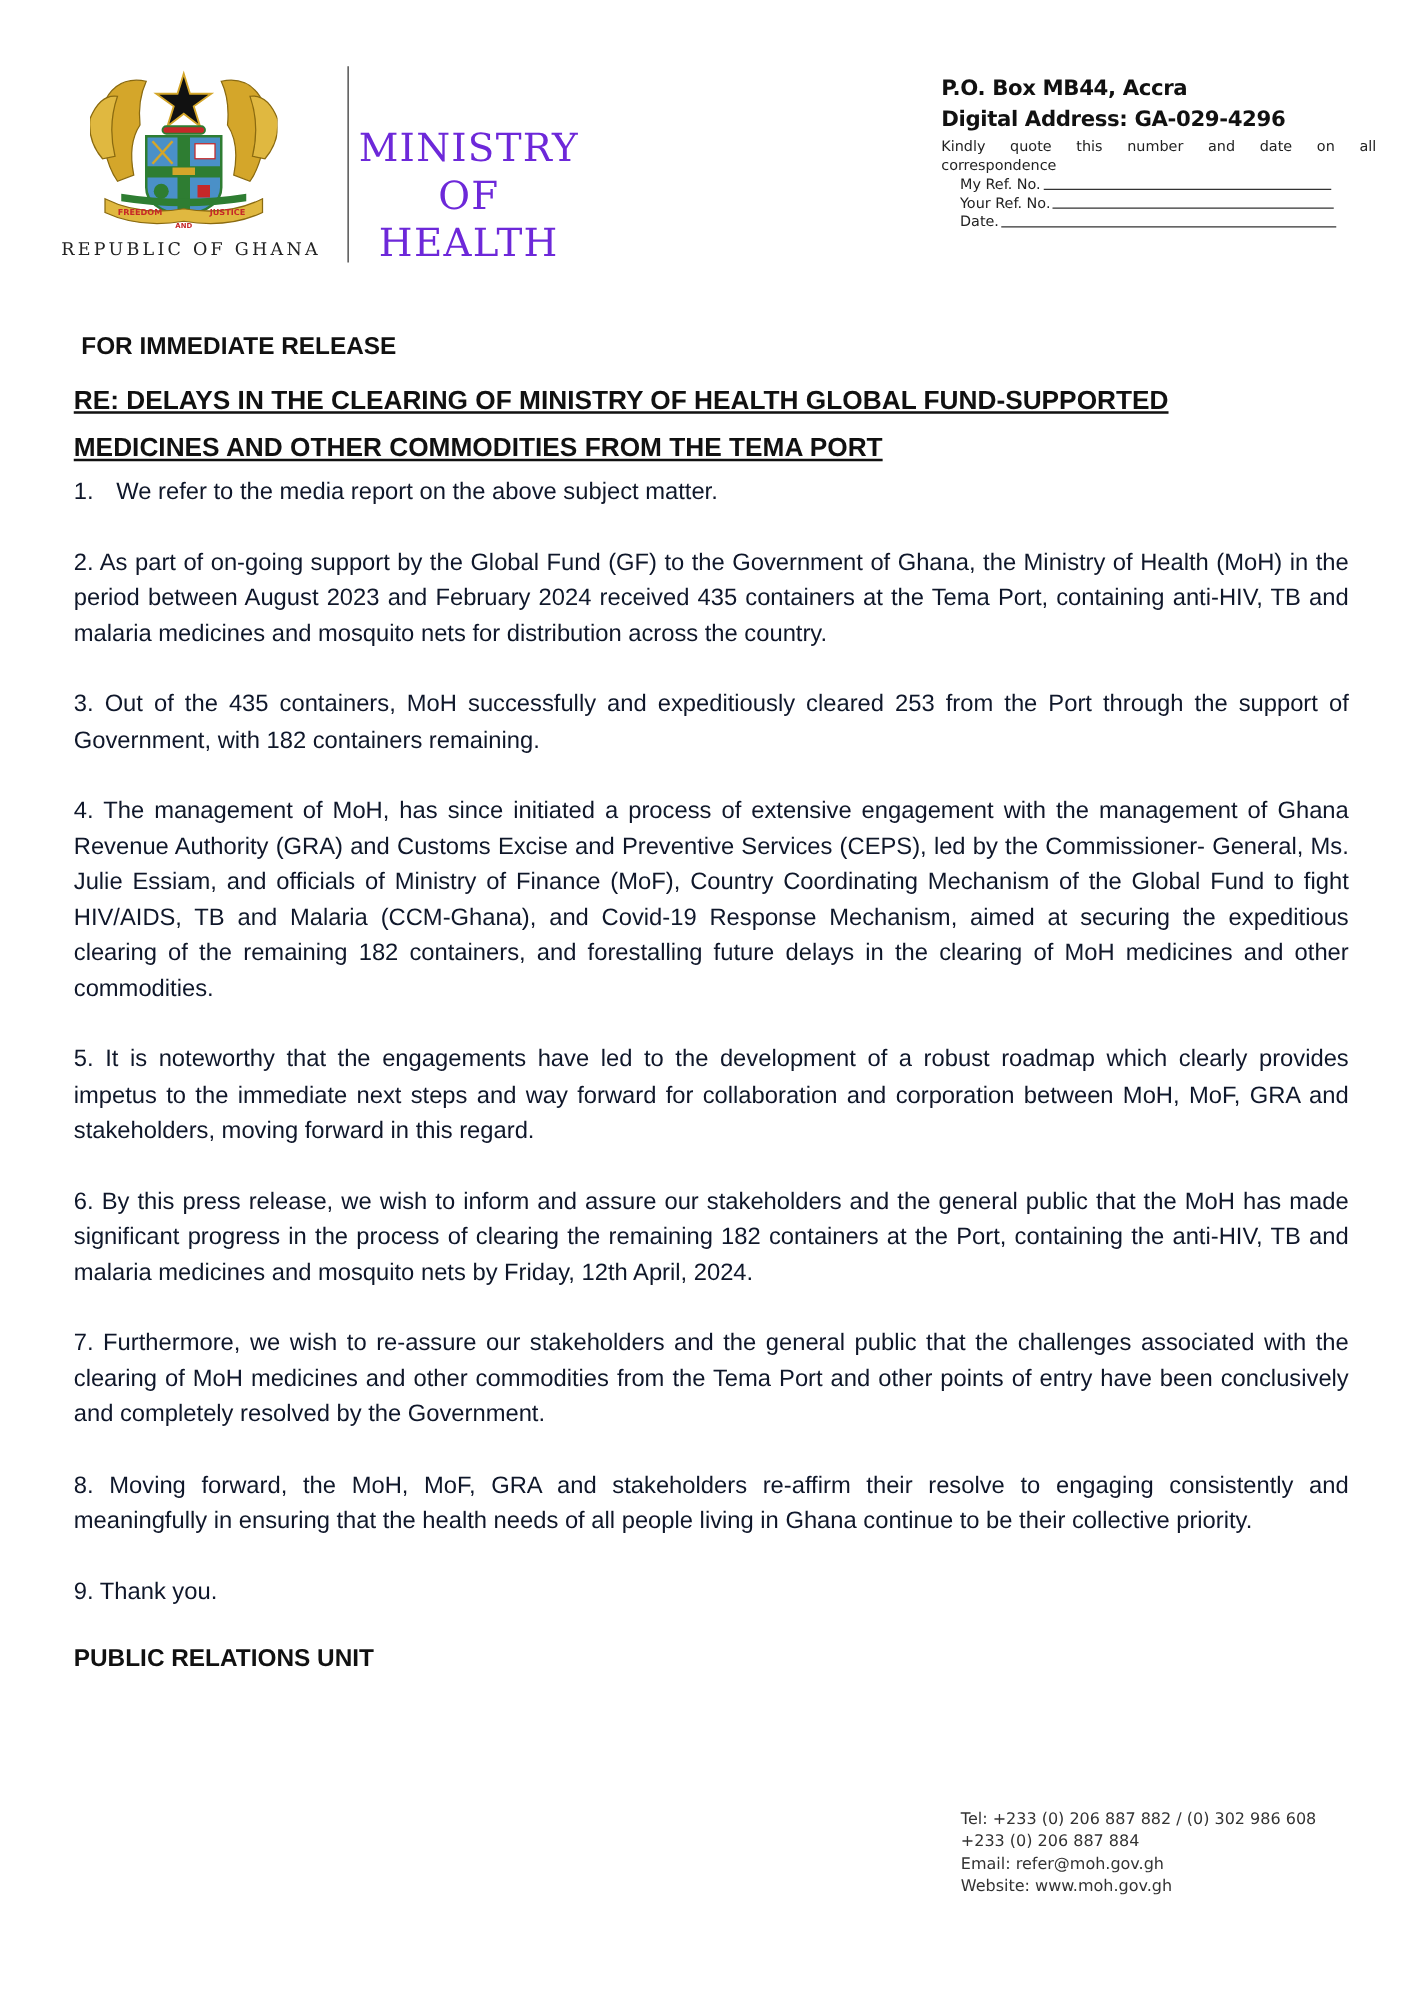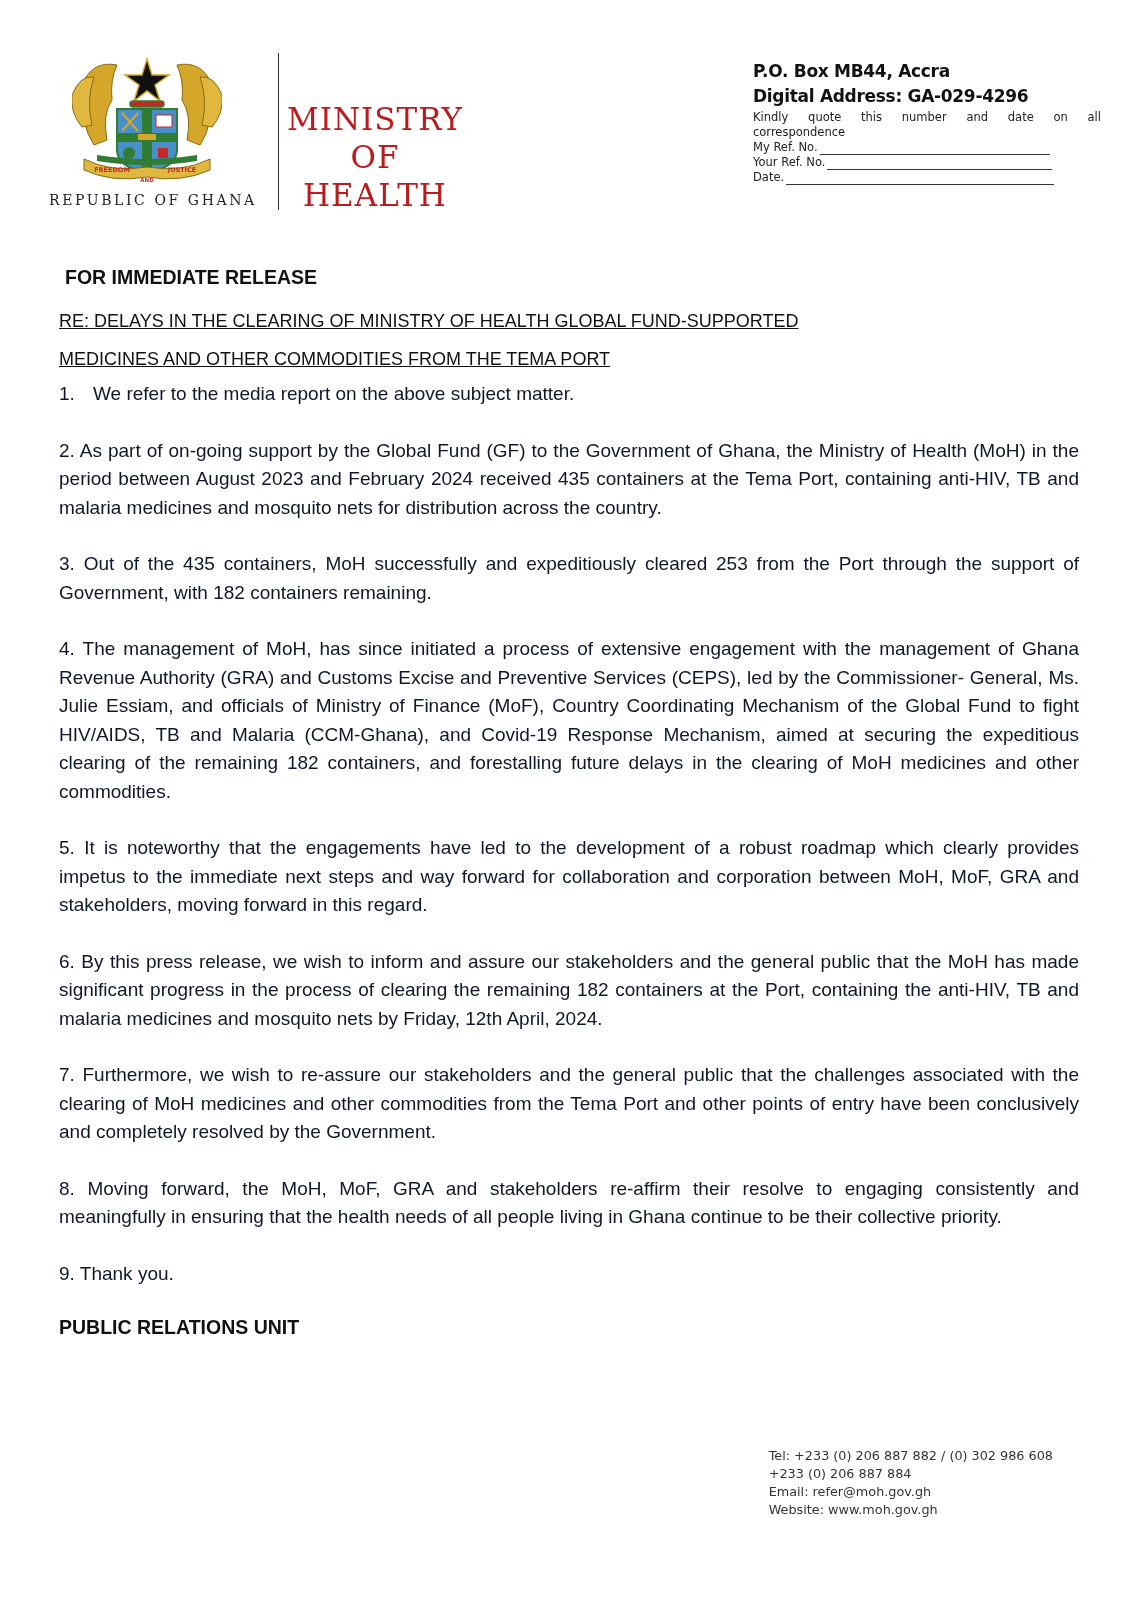--- a/index.html
+++ b/index.html
@@ -1,30 +1,30 @@
 <!DOCTYPE html>
 <html><head>
 <meta charset="utf-8">
 <style>
   html, body { margin: 0; padding: 0; background: #ffffff; }
   body { width: 1131px; height: 1600px; position: relative; overflow: hidden; color: #111; font-family: "Liberation Sans", sans-serif; }
   .letterhead { position: absolute; left: 0; top: 0; width: 1131px; height: 230px; }
   .crest { position: absolute; left: 72px; top: 55px; width: 150px; height: 130px; }
   .republic { position: absolute; left: 49px; top: 192px; font-family: "DejaVu Serif", serif; font-size: 14px; letter-spacing: 2.6px; color: #222; white-space: nowrap; }
   .vdivider { position: absolute; left: 278px; top: 53px; width: 1px; height: 157px; background: #333; }
-  .ministry { position: absolute; left: 285px; top: 100px; width: 180px; text-align: center; font-family: "DejaVu Serif", serif; color: #b91c1c; line-height: 38px; font-size: 31px; letter-spacing: 1px; }
+  .ministry { position: absolute; left: 285px; top: 100px; width: 180px; text-align: center; font-family: "DejaVu Serif", serif; color: #6d28d9; line-height: 38px; font-size: 31px; letter-spacing: 1px; }
   .ministry div { white-space: nowrap; }
   .address { position: absolute; left: 753px; top: 49px; font-family: "DejaVu Sans", sans-serif; font-weight: bold; font-size: 17px; line-height: 25px; color: #111; white-space: nowrap; letter-spacing: -0.3px; margin-top: 10px; }
   .refblock { position: absolute; left: 753px; top: 110px; width: 348px; font-family: "DejaVu Sans", sans-serif; font-size: 11.5px; line-height: 15px; color: #222; }
   .kindly { text-align: justify; text-align-last: justify; white-space: nowrap; }
-  .refline { display: flex; align-items: flex-end; white-space: nowrap; }
+  .refline { display: flex; align-items: flex-start; white-space: nowrap; margin-left: 15px; }
   .refline .fill { border-bottom: 1px solid #333; height: 11px; margin-left: 2px; }
   .content { position: absolute; left: 59px; top: 262px; width: 1020px; font-family: "Liberation Sans", sans-serif; }
   .h-release { font-weight: bold; font-size: 19.5px; margin: 0 0 0 6px; height: 40px; line-height: 30px; }
-  .h-subject { font-weight: normal; font-size: 18px; text-decoration: underline; line-height: 38px; }
+  .h-subject { font-weight: bold; font-size: 21px; text-decoration: underline; line-height: 38px; }
   .para { font-size: 19px; line-height: 28.5px; text-align: justify; margin: 0 0 28px 0; color: #0f172a; }
   .para.first { margin-top: 2px; }
   .para .num-tab { display: inline-block; width: 34px; }
   .issued { font-weight: bold; font-size: 19.5px; margin-top: 14px; height: 62px; }
   .pru { font-weight: bold; font-size: 19.5px; }
   .footer { position: absolute; right: 78px; top: 1447px; text-align: left; font-family: "DejaVu Sans", sans-serif; font-size: 12.8px; line-height: 18px; color: #333; white-space: nowrap; }
 </style>
 </head>
 <body>
 

